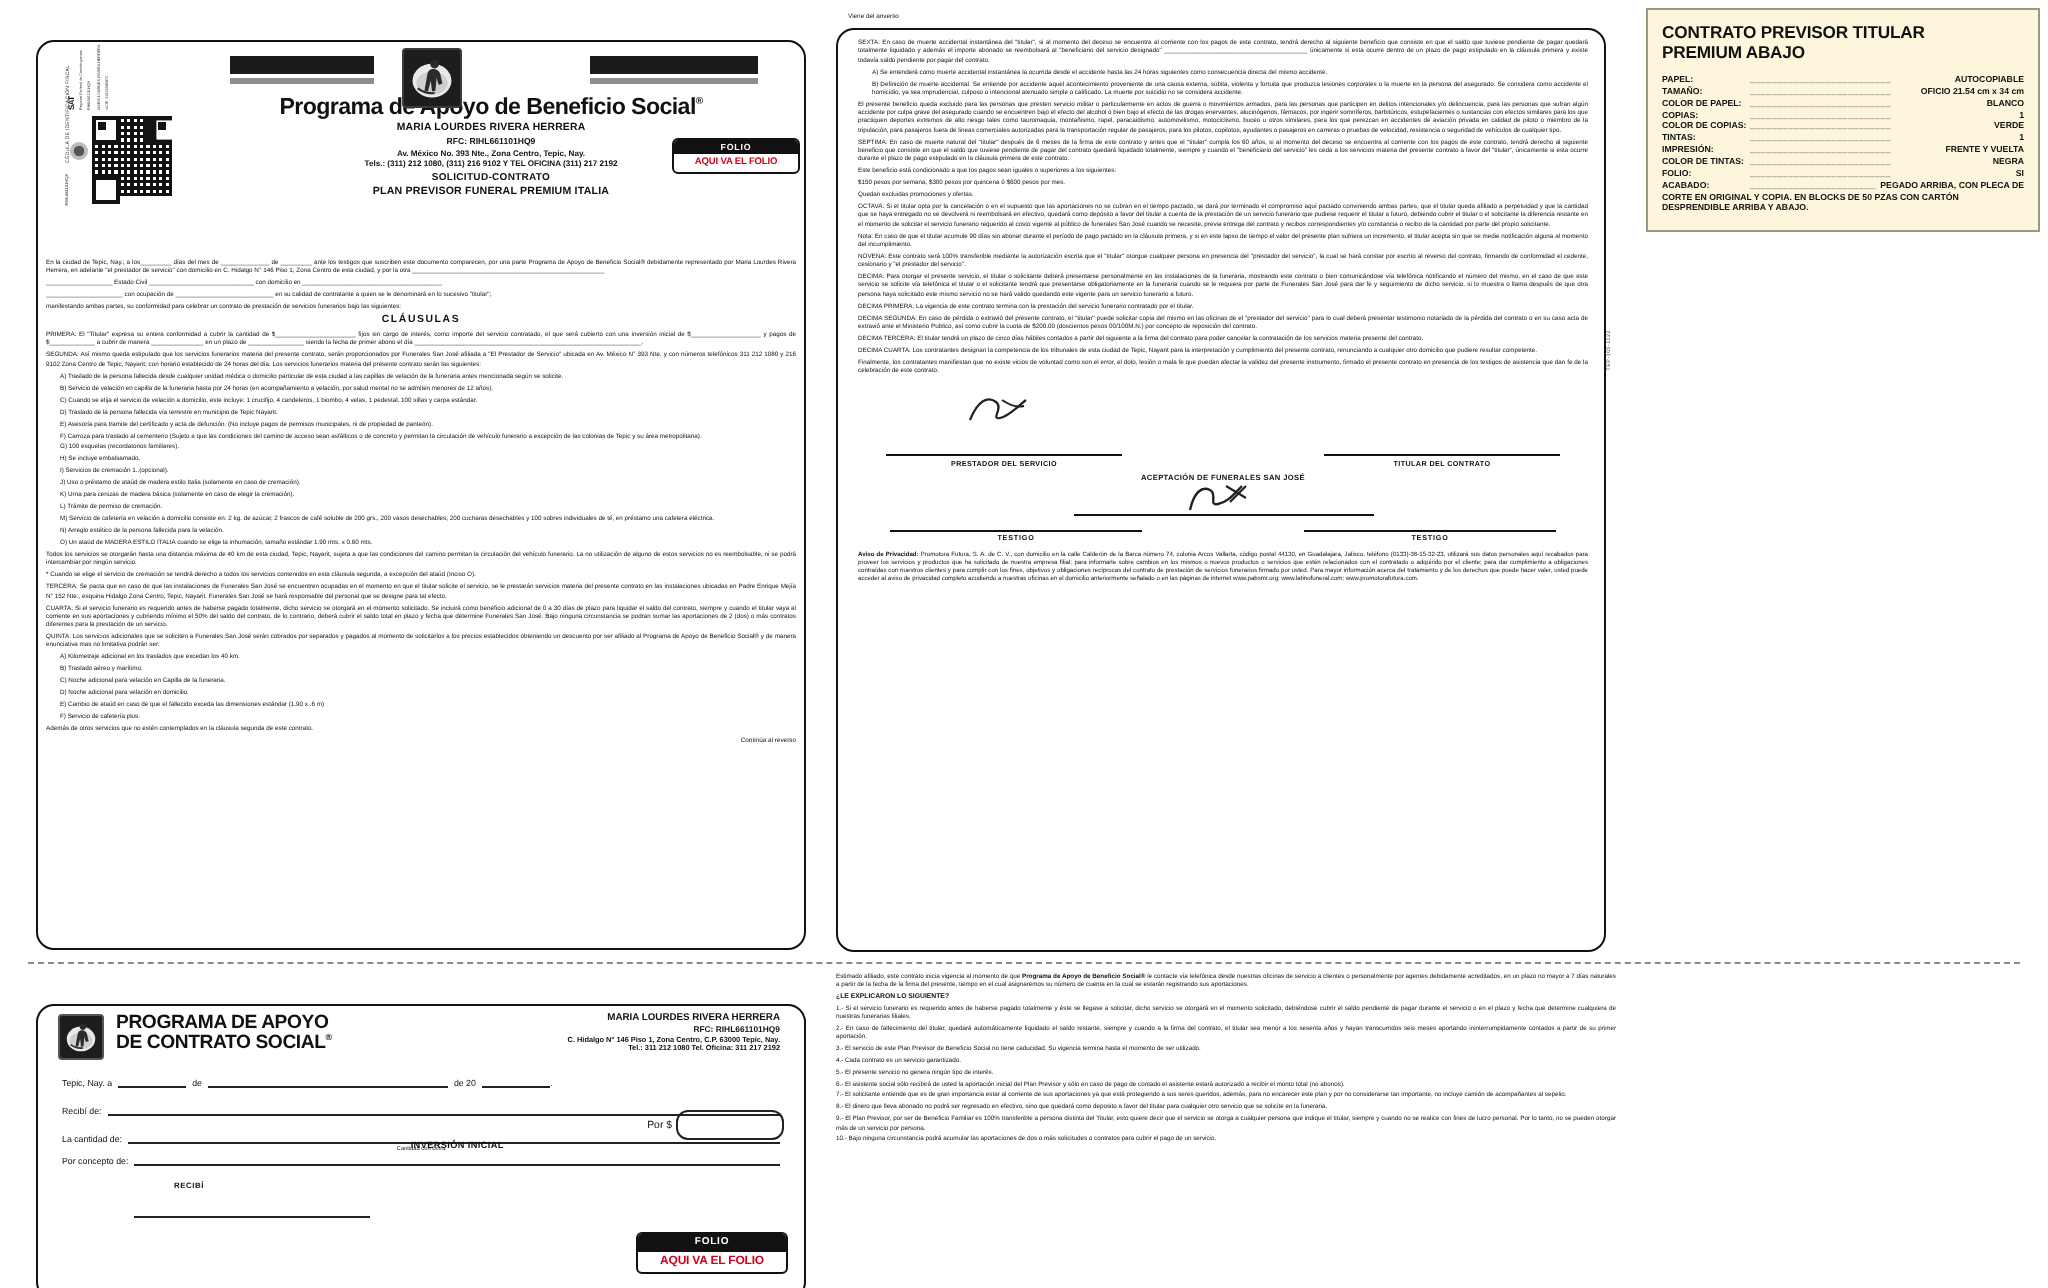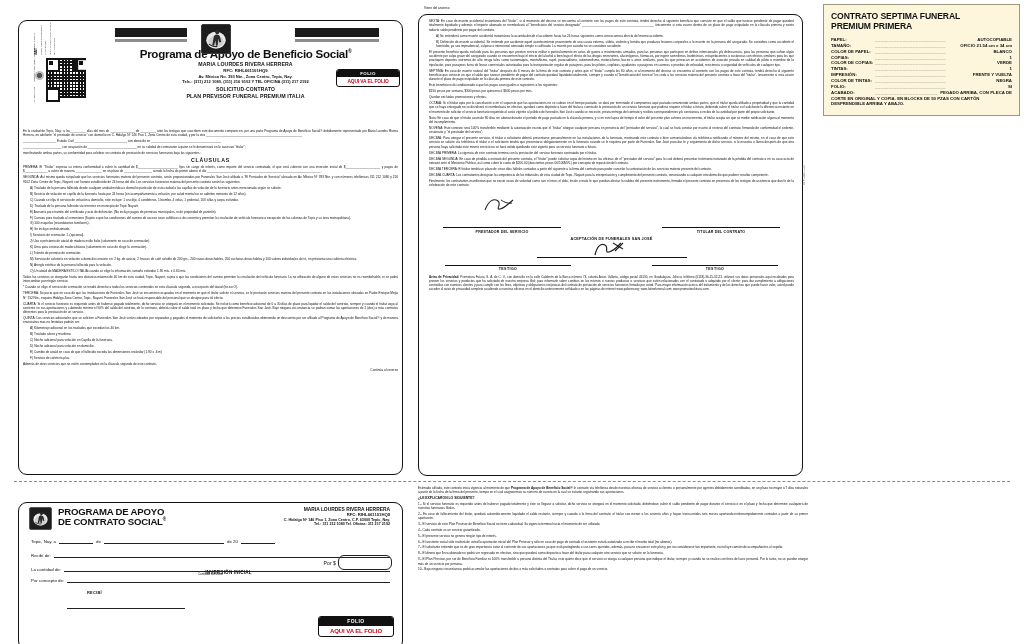--- a/index.html
+++ b/index.html
@@ -158,22 +158,22 @@
   
   .dashes{position:absolute;left:14px;right:14px;top:481px;border-top:1px dashed #8a8a8a;}
 </style>
 </head>
 <body>
 
 <div class="page">
 
   <div id="spec">
     <h2>
-      <span>CONTRATO SEPTIMA FUNERAL</span><br>
-      <span>PREMIUM PRIMERA</span>
+      <span>CONTRATO PREVISOR TITULAR</span><br>
+      <span>PREMIUM ABAJO</span>
     </h2>
     <div class="spec-rows" id="spec-rows">
         <div class="spec-row">
           <span class="k">PAPEL:</span>
           <span class="dots">__________________________</span>
           <span class="v">AUTOCOPIABLE</span>
         </div>
         <div class="spec-row">
           <span class="k">TAMAÑO:</span>
           <span class="dots">__________________________</span>

